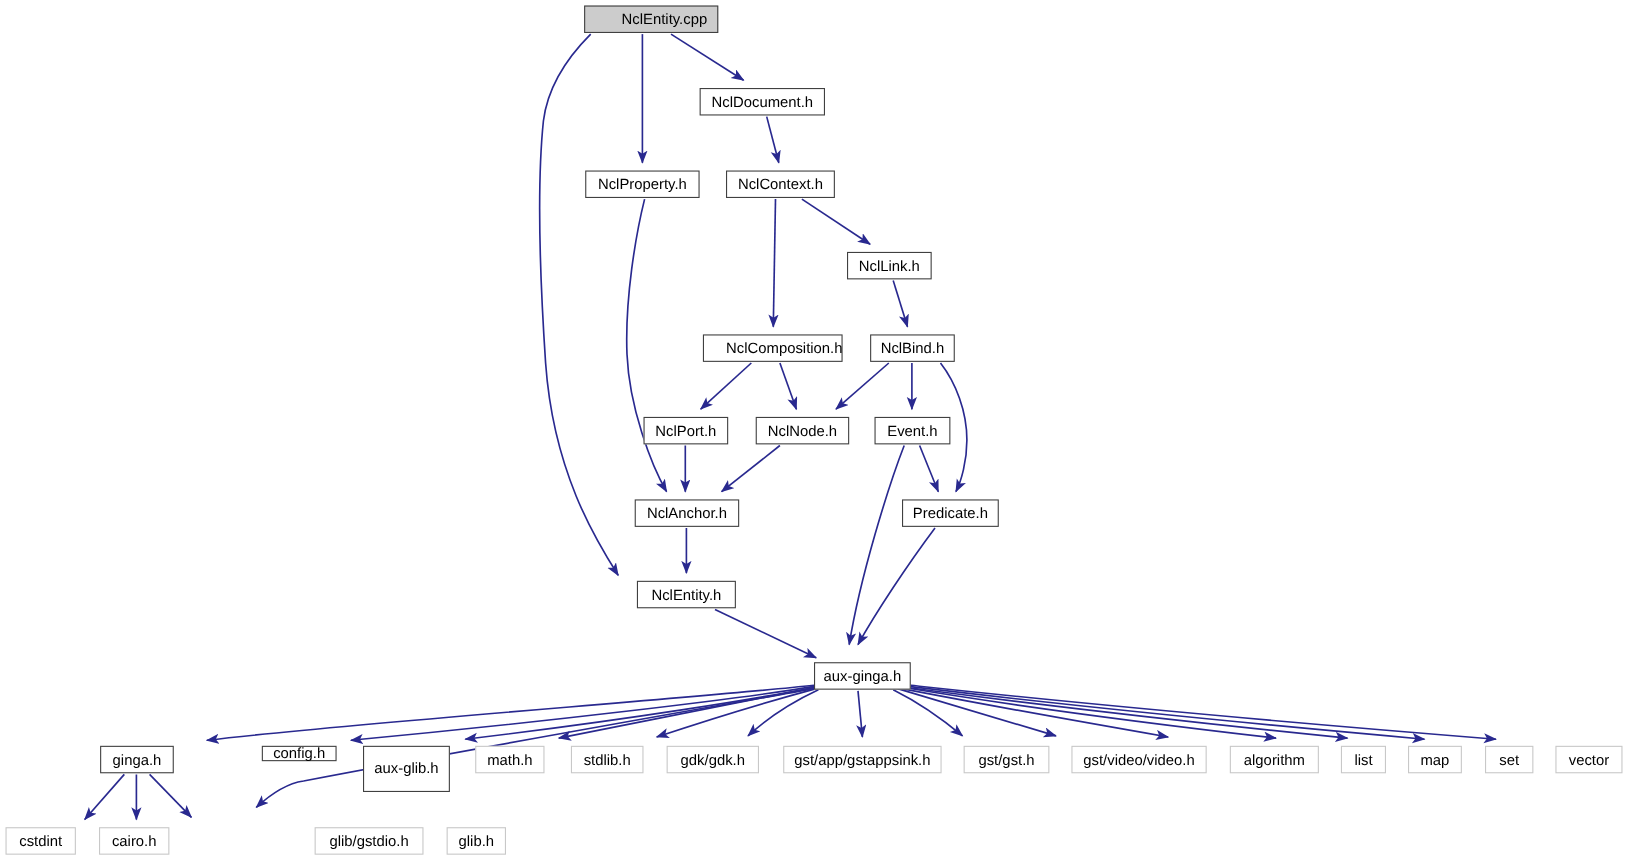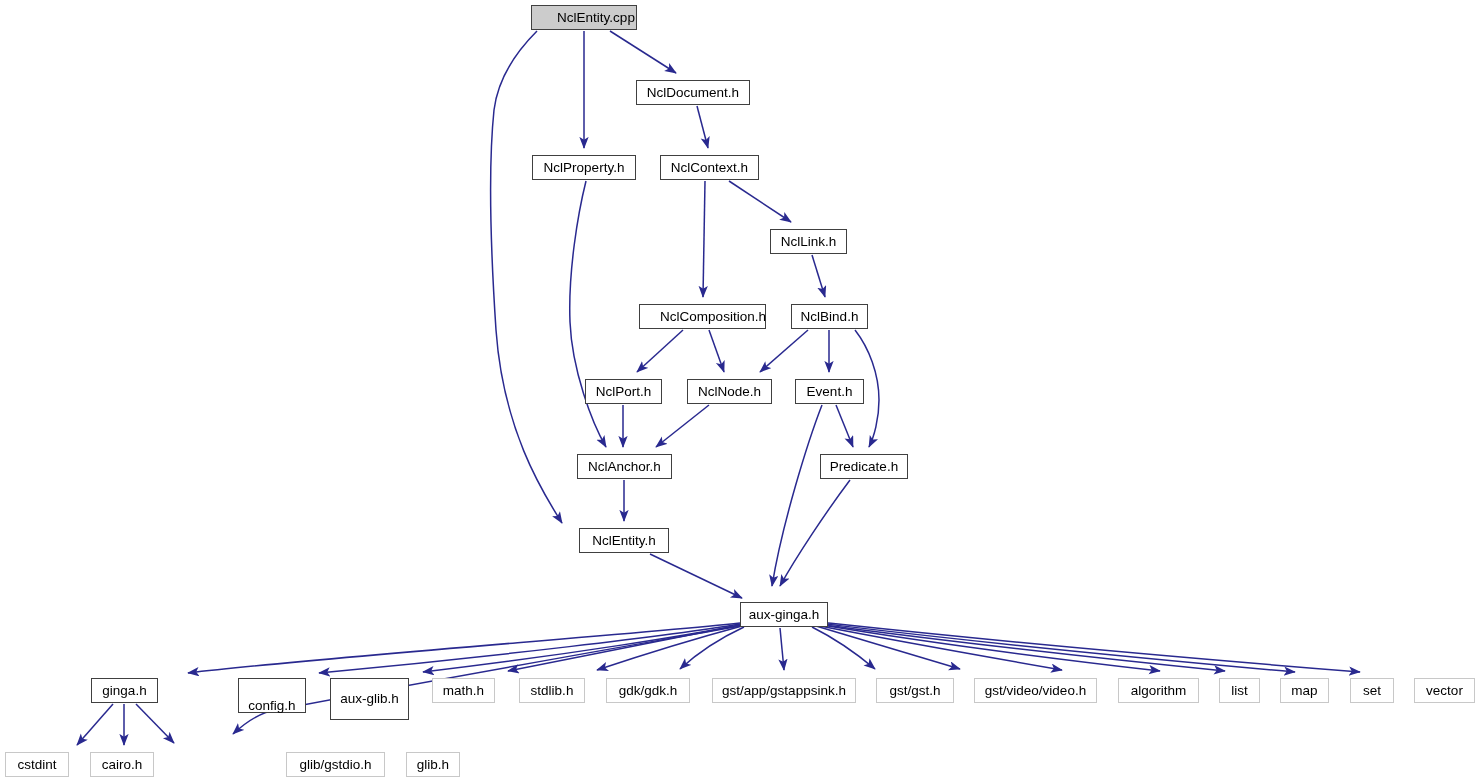--- a/index.html
+++ b/index.html
@@ -62,21 +62,21 @@
         <path d="M826,624 C877,630 1014,647 1295,672" marker-end="url(#ah)"></path>
         <path d="M828,623 C884,629 1048,647 1360,672" marker-end="url(#ah)"></path>
         <path d="M740,626 C662,640 454,676 276,710 C262,712 246,722 233,734" marker-end="url(#ah)"></path>
         <path d="M113,704 L77,745" marker-end="url(#ah)"></path>
         <path d="M124,704 L124,745" marker-end="url(#ah)"></path>
         <path d="M136,704 L174,743" marker-end="url(#ah)"></path>
       </g>
   </svg>
 
   <div id="node-layer">
-      <div class="node root" style="left: 531px; top: 5px; width: 106px; height: 25px; padding-left: 24px;">
+      <div class="node root" style="left: 531px; top: 5px; width: 122px; height: 25px; padding-left: 24px;">
         <span class="lbl">NclEntity.cpp</span>
       </div>
       <div class="node strong" style="left: 636px; top: 80px; width: 114px; height: 25px;">
         <span class="lbl">NclDocument.h</span>
       </div>
       <div class="node strong" style="left: 532px; top: 155px; width: 104px; height: 25px;">
         <span class="lbl">NclProperty.h</span>
       </div>
       <div class="node strong" style="left: 660px; top: 155px; width: 99px; height: 25px;">
         <span class="lbl">NclContext.h</span>
@@ -107,21 +107,21 @@
       </div>
       <div class="node strong" style="left: 579px; top: 528px; width: 90px; height: 25px;">
         <span class="lbl">NclEntity.h</span>
       </div>
       <div class="node strong" style="left: 740px; top: 602px; width: 88px; height: 25px;">
         <span class="lbl">aux-ginga.h</span>
       </div>
       <div class="node strong" style="left: 91px; top: 678px; width: 67px; height: 25px;">
         <span class="lbl">ginga.h</span>
       </div>
-      <div class="node strong" style="left: 238px; top: 678px; width: 68px; height: 35px; align-items: flex-end;">
+      <div class="node strong" style="left: 238px; top: 678px; width: 68px; height: 14px;">
         <span class="lbl">config.h</span>
       </div>
       <div class="node strong" style="left: 330px; top: 678px; width: 79px; height: 42px;">
         <span class="lbl">aux-glib.h</span>
       </div>
       <div class="node weak" style="left: 432px; top: 678px; width: 63px; height: 25px;">
         <span class="lbl">math.h</span>
       </div>
       <div class="node weak" style="left: 519px; top: 678px; width: 66px; height: 25px;">
         <span class="lbl">stdlib.h</span>

